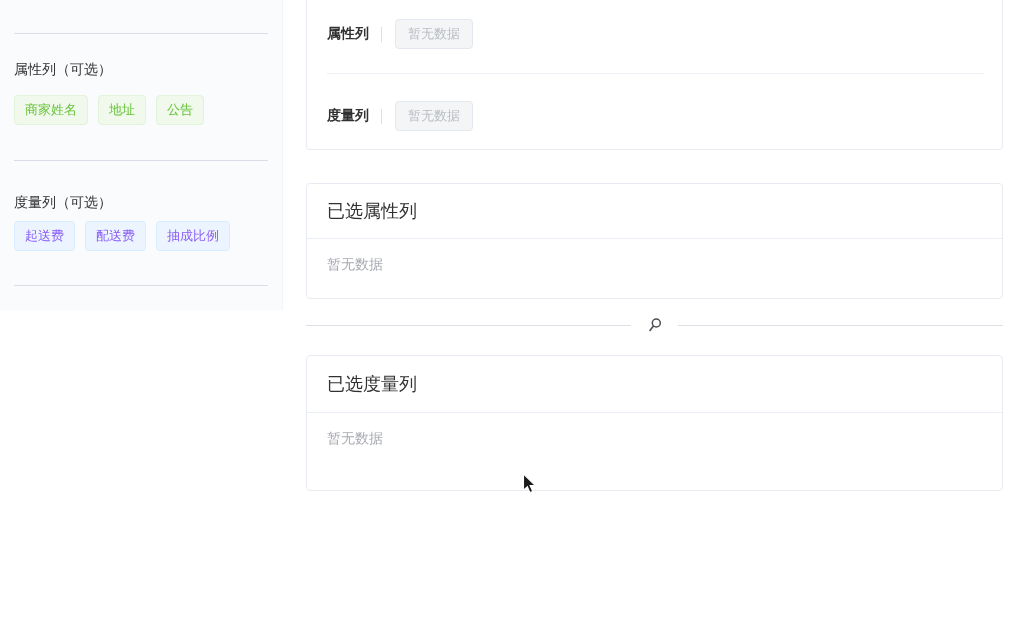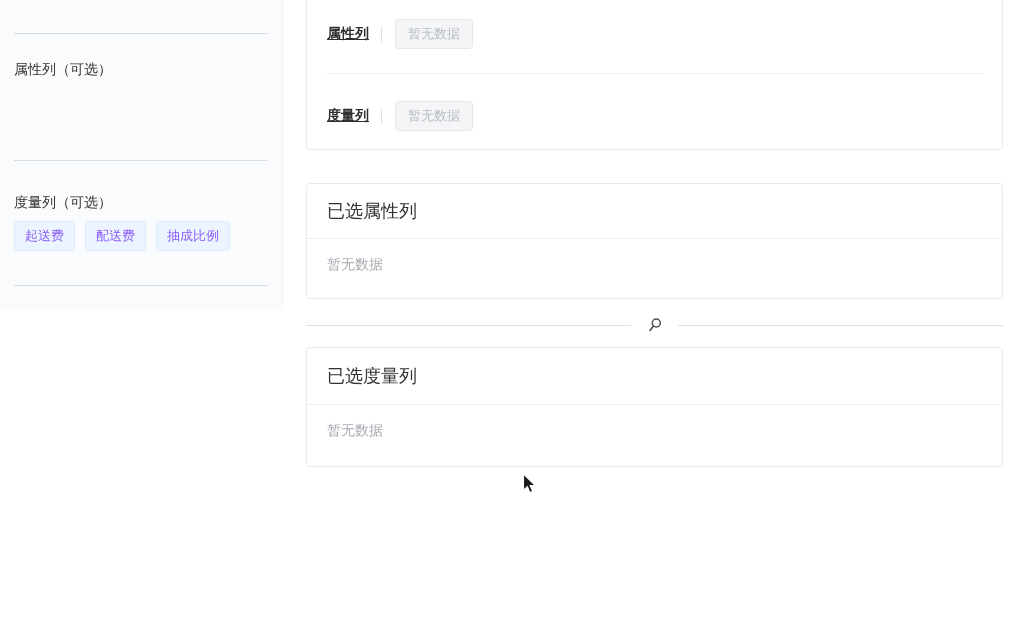--- a/index.html
+++ b/index.html
@@ -49,38 +49,38 @@
     border: 1px solid #e7ebf1;
     border-radius: 4px;
   }
   #selector-card { top: -10px; height: 160px; }
   .sel-row {
     position: absolute; left: 0; right: 0; height: 30px;
     display: flex; align-items: center; padding-left: 20px;
   }
   .sel-row-1 { top: 28px; }
   .sel-row-2 { top: 110px; }
-  .sel-label { font-size: 14px; font-weight: bold; color: #303133; text-decoration: underline; }
+  .sel-label { font-size: 14px; font-weight: bold; color: #303133; }
   .v-sep {
     width: 1px; height: 15px; background: #dcdfe6;
     margin: 0 13px 0 12px;
   }
   .empty-btn {
     height: 30px; padding: 0 12px;
     background: #f4f5f7; border: 1px solid #e4e7ed; border-radius: 4px;
     color: #b8bcc2; font-size: 13px;
     font-family: inherit; cursor: not-allowed;
   }
   .inner-divider {
     position: absolute; left: 20px; right: 18px; top: 82px;
     border-top: 1px solid #eceff4;
   }
 
   #attr-card { top: 183px; height: 116px; }
-  #measure-card { top: 347px; height: 120px; }
+  #measure-card { top: 355px; height: 136px; }
   .card-header {
     height: 55px; display: flex; align-items: center;
     padding: 0 20px; border-bottom: 1px solid #ebeef5;
     font-size: 18px; font-weight: 500; color: #303133;
   }
   #measure-card .card-header { height: 57px; }
   .card-body {
     padding: 17px 20px;
     font-size: 14px; color: #a8abb2;
   }
@@ -99,20 +99,25 @@
   
   .cursor { position: absolute; left: 522px; top: 473px; width: 15px; height: 22px; pointer-events: none; }
 </style>
 </head>
 <body>
 
 <aside class="sidebar">
   <div class="side-divider" style="top:33px"></div>
 
   <div class="side-heading" style="top:61px">属性列（可选）</div>
+  <div class="tag-row" style="top:95px">
+    <span class="tag tag-green">商家姓名</span>
+    <span class="tag tag-green">地址</span>
+    <span class="tag tag-green">公告</span>
+  </div>
 
   <div class="side-divider" style="top:160px"></div>
 
   <div class="side-heading" style="top:194px">度量列（可选）</div>
   <div class="tag-row" style="top:221px">
     <span class="tag tag-blue">起送费</span>
     <span class="tag tag-blue">配送费</span>
     <span class="tag tag-blue">抽成比例</span>
   </div>
 

